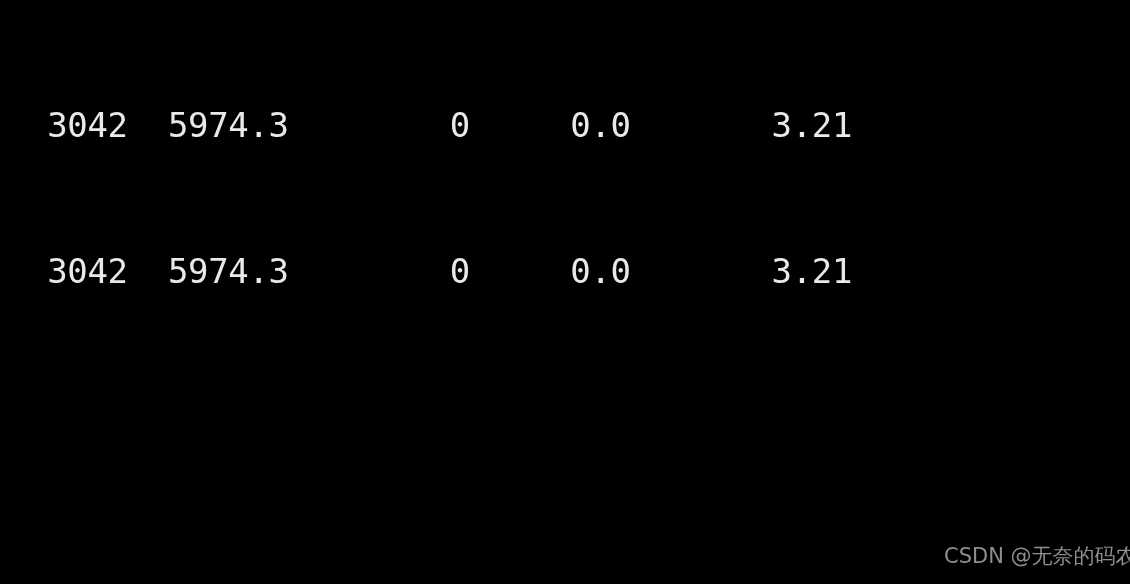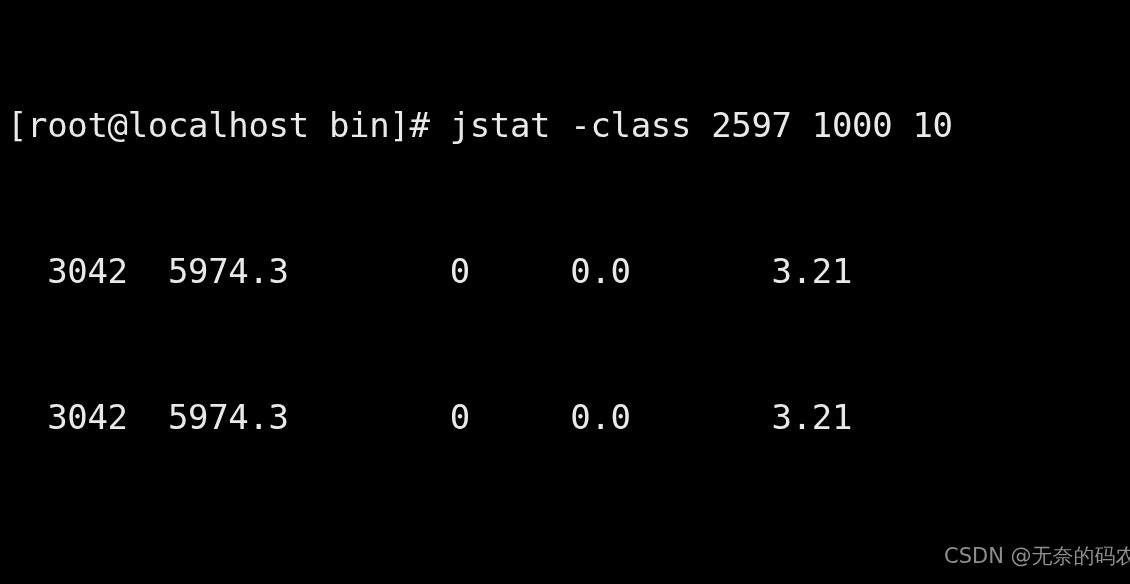--- a/index.html
+++ b/index.html
@@ -46,21 +46,20 @@
     color: #8e8e8e;
     white-space: pre;
     pointer-events: none;
   }
 </style>
 </head>
 <body>
 
 <div id="terminal">
   <div id="screen">
-    <div class="line prompt-line">[root@localhost bin]# jstat -class 2597 1000 10</div>
     <div class="line data-line">  3042  5974.3        0     0.0       3.21</div>
     <div class="line data-line">  3042  5974.3        0     0.0       3.21</div>
     
     
     
     
     
     
     
     

